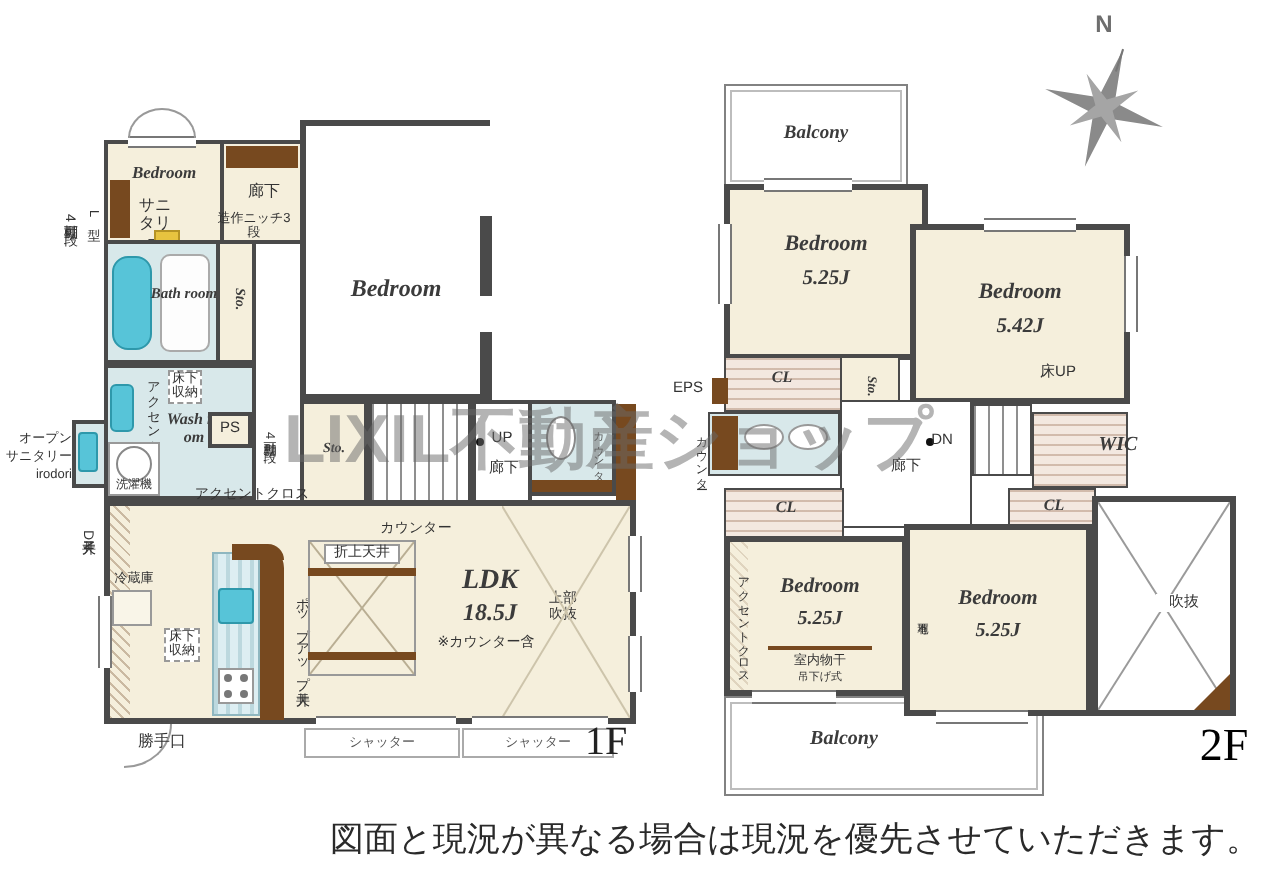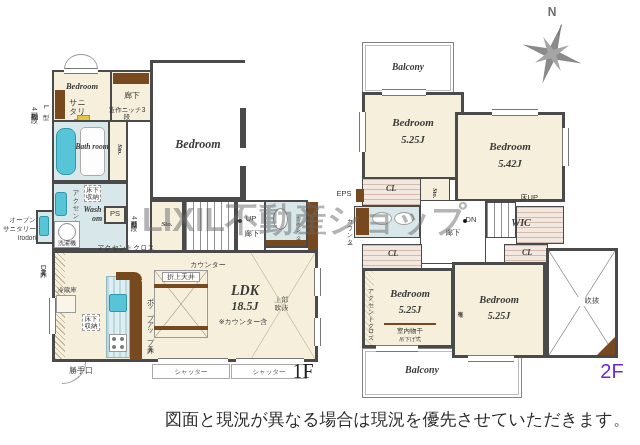--- a/index.html
+++ b/index.html
@@ -162,24 +162,24 @@
 <div class="brown" style="left:356px;top:208px;width:13px;height:27px"></div>
 <div style="position:absolute;left:372px;top:212px;width:20px;height:13px;background:#fff;border:1px solid #999;border-radius:50%"></div>
 <div style="position:absolute;left:394px;top:212px;width:20px;height:13px;background:#fff;border:1px solid #999;border-radius:50%"></div>
 <div class="lbl v" style="left:345px;top:208px;width:8px;height:40px;font-size:6px">カウンター</div>
 
 <div class="room b1" style="left:420px;top:200px;width:66px;height:64px;background:#fff"></div>
 <div class="dot" style="left:463px;top:219px"></div>
 <div class="lbl" style="left:463px;top:216px;width:16px;font-size:7.5px">DN</div>
 <div class="lbl" style="left:442px;top:229px;width:22px;font-size:7.5px">廊下</div>
 <div class="room stairsV b1" style="left:486px;top:202px;width:30px;height:36px"></div>
-<div class="lbl" style="left:514px;top:194px;width:30px;font-size:7.5px">床UP</div>
+<div class="lbl" style="left:514px;top:182px;width:30px;font-size:7.5px">床UP</div>
 
 <div class="room hatch b1" style="left:516px;top:206px;width:48px;height:38px"></div>
-<div class="lbl ser" style="left:504px;top:217px;width:34px;font-size:10px">WIC</div>
+<div class="lbl ser" style="left:542px;top:217px;width:34px;font-size:10px">WIC</div>
 
 <div class="room hatch b1" style="left:362px;top:244px;width:60px;height:26px"></div>
 <div class="lbl ser" style="left:380px;top:249px;width:26px;font-size:8px">CL</div>
 <div class="room hatch b1" style="left:504px;top:244px;width:44px;height:24px"></div>
 <div class="lbl ser" style="left:514px;top:248px;width:26px;font-size:8px">CL</div>
 <div class="lbl" style="left:528px;top:266px;width:18px;font-size:7px">DS</div>
 
 <div class="bal" style="left:362px;top:348px;width:160px;height:50px">
     <div class="bal-in"></div>
   </div>
@@ -202,21 +202,21 @@
 <div class="win winh" style="left:468px;top:355px;width:46px;height:7px"></div>
 
 <div class="room b3" style="left:546px;top:248px;width:72px;height:110px;background:#fff">
   <svg class="xsvg" width="66" height="104" viewBox="0 0 100 100" preserveAspectRatio="none" style="left:0;top:0">
       <line x1="0" y1="0" x2="100" y2="100" stroke="#9a9a9a" stroke-width="1" vector-effect="non-scaling-stroke"></line>
       <line x1="100" y1="0" x2="0" y2="100" stroke="#9a9a9a" stroke-width="1" vector-effect="non-scaling-stroke"></line>
     </svg>
 </div>
 <div class="lbl" style="left:578px;top:297px;width:28px;font-size:7.5px;background:#fff">吹抜</div>
 <div style="position:absolute;left:597px;top:337px;width:0;height:0;border-bottom:18px solid #77491f;border-left:18px solid transparent"></div>
-<div class="lbl" style="left:592px;top:360px;width:40px;font-size:20px;font-family:Liberation Sans, sans-serif;color:#6d28d9">2F</div>
+<div class="lbl" style="left:592px;top:360px;width:40px;font-size:23px;font-family:Liberation Serif, serif;color:#000000">2F</div>
 
 <div style="position:absolute;left:516px;top:6px;width:72px;height:86px">
   <div class="lbl" style="left:28px;top:0;width:16px;font-size:12px;font-weight:bold;color:#6e6e6e">N</div>
   <svg width="64" height="64" viewBox="0 0 60 60" style="position:absolute;left:4px;top:16px;transform:rotate(18deg)">
     <polygon points="30,1 34,26 59,30 34,34 30,59 26,34 1,30 26,26" fill="#8a8a8a"></polygon>
     <polygon points="30,12 33,27 48,30 33,33 30,48 27,33 12,30 27,27" fill="#a5a5a5" transform="rotate(45 30 30)"></polygon>
     <line x1="30" y1="1" x2="30" y2="12" stroke="#777" stroke-width="1"></line>
   </svg>
 </div>
 

